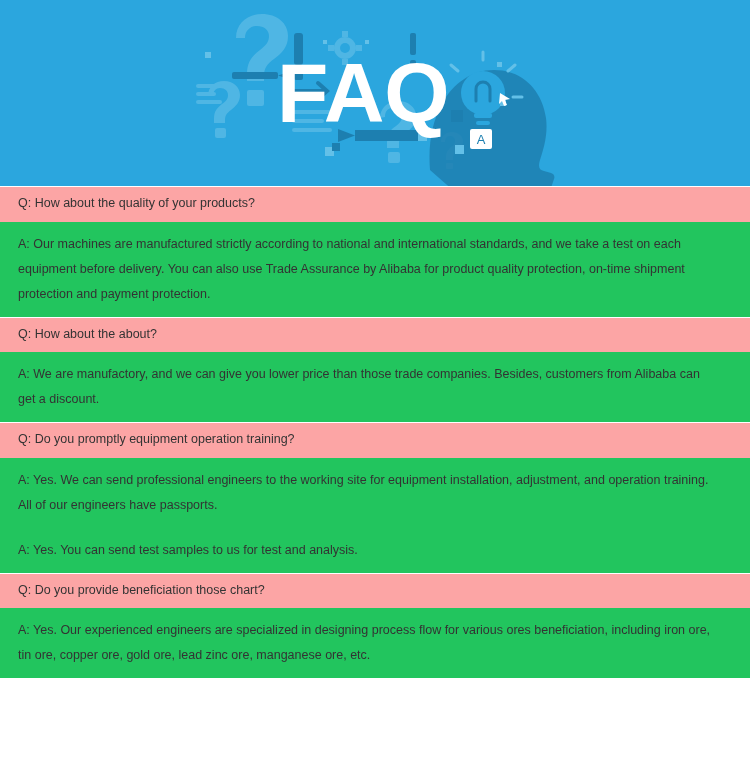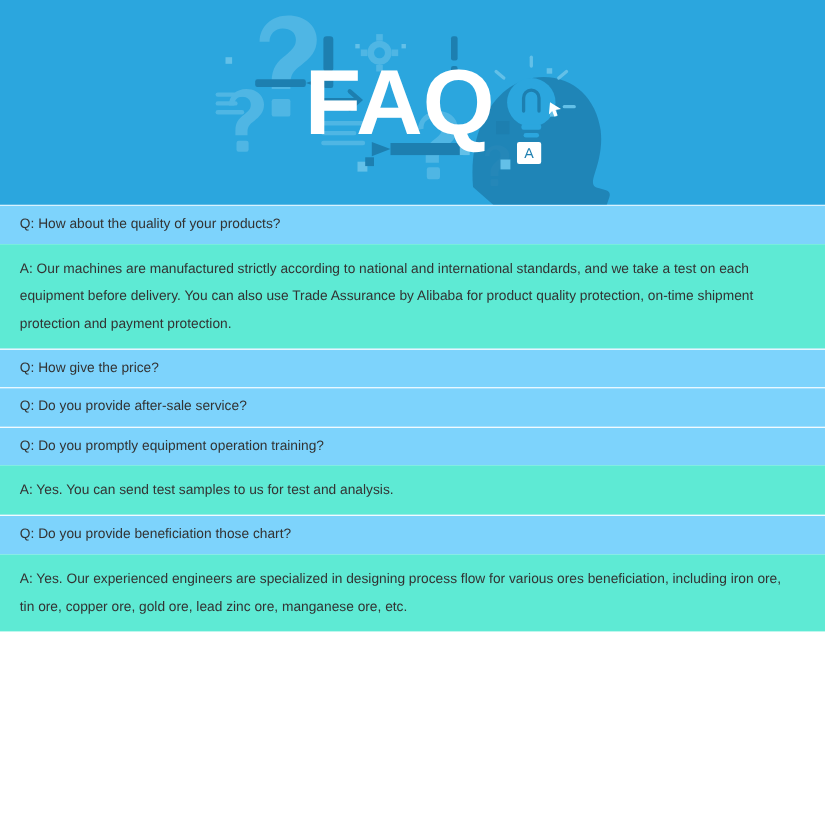--- a/index.html
+++ b/index.html
@@ -35,30 +35,30 @@
     top: 0;
     width: 750px;
     height: 186px;
   }
 
   
   .faq-list {
     width: 750px;
   }
   .faq-question {
-    background: #7dd3fc;
+    background: #fca5a5;
     color: #333333;
     font-size: 12.5px;
     line-height: 1.4;
     padding: 8px 18px 9px 18px;
     box-sizing: border-box;
     border-top: 1px solid #ffffff;
   }
   .faq-answer {
-    background: #5eead4;
+    background: #22c55e;
     color: #333333;
     font-size: 12.5px;
     line-height: 2.0;
     padding: 10px 34px 10px 18px;
     box-sizing: border-box;
   }
 </style>
 </head>
 <body>
 
@@ -172,25 +172,26 @@
 
       <text x="277" y="122" font-family="Liberation Sans, sans-serif" font-size="84" font-weight="bold" fill="#ffffff">FAQ</text>
     </svg>
   </div>
 
   <div class="faq-list">
 
     <div class="faq-question">Q: How about the quality of your products?</div>
     <div class="faq-answer">A: Our machines are manufactured strictly according to national and international standards, and we take a test on each equipment before delivery. You can also use Trade Assurance by Alibaba for product quality protection, on-time shipment protection and payment protection.</div>
 
-    <div class="faq-question">Q: How give the price?</div>
+    <div class="faq-question">Q: How about the about?</div>
+    <div class="faq-answer">A: We are manufactory, and we can give you lower price than those trade companies. Besides, customers from Alibaba can get a discount.</div>
 
-    <div class="faq-question">Q: Do you provide after-sale service?</div>
 
     <div class="faq-question">Q: Do you promptly equipment operation training?</div>
+    <div class="faq-answer">A: Yes. We can send professional engineers to the working site for equipment installation, adjustment, and operation training. All of our engineers have passports.</div>
 
     <div class="faq-answer">A: Yes. You can send test samples to us for test and analysis.</div>
 
     <div class="faq-question">Q: Do you provide beneficiation those chart?</div>
     <div class="faq-answer">A: Yes. Our experienced engineers are specialized in designing process flow for various ores beneficiation, including iron ore, tin ore, copper ore, gold ore, lead zinc ore, manganese ore, etc.</div>
 
   </div>
 </div>
 
 </body></html>

